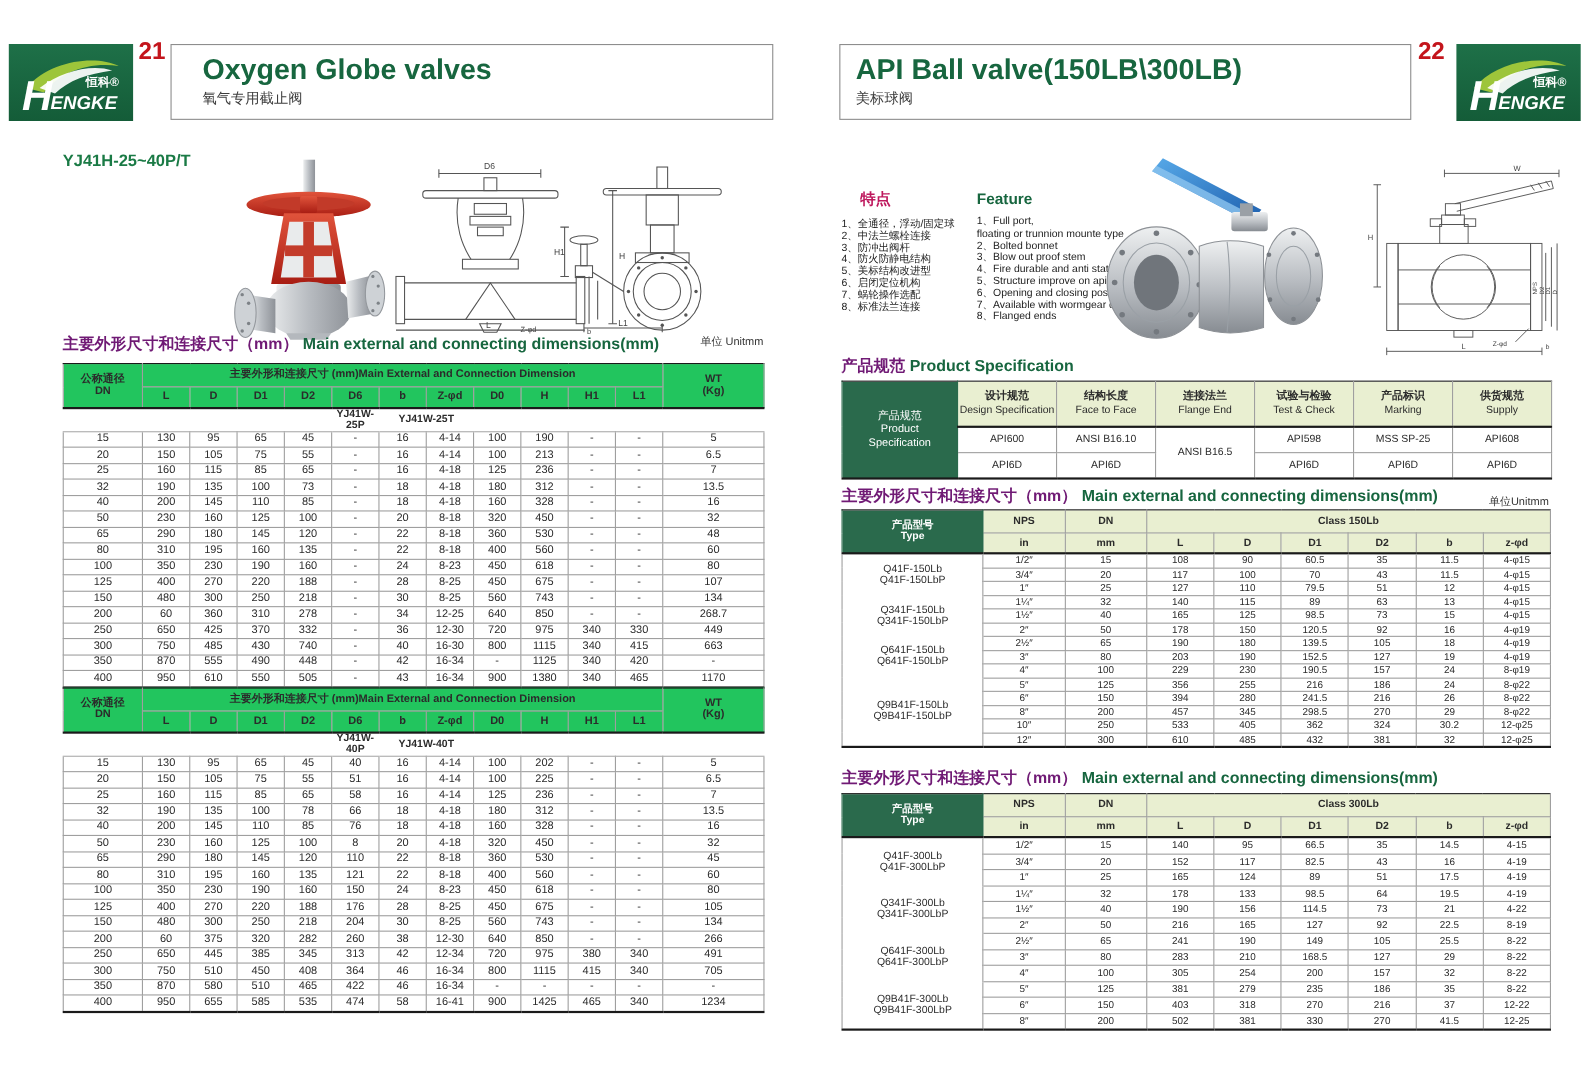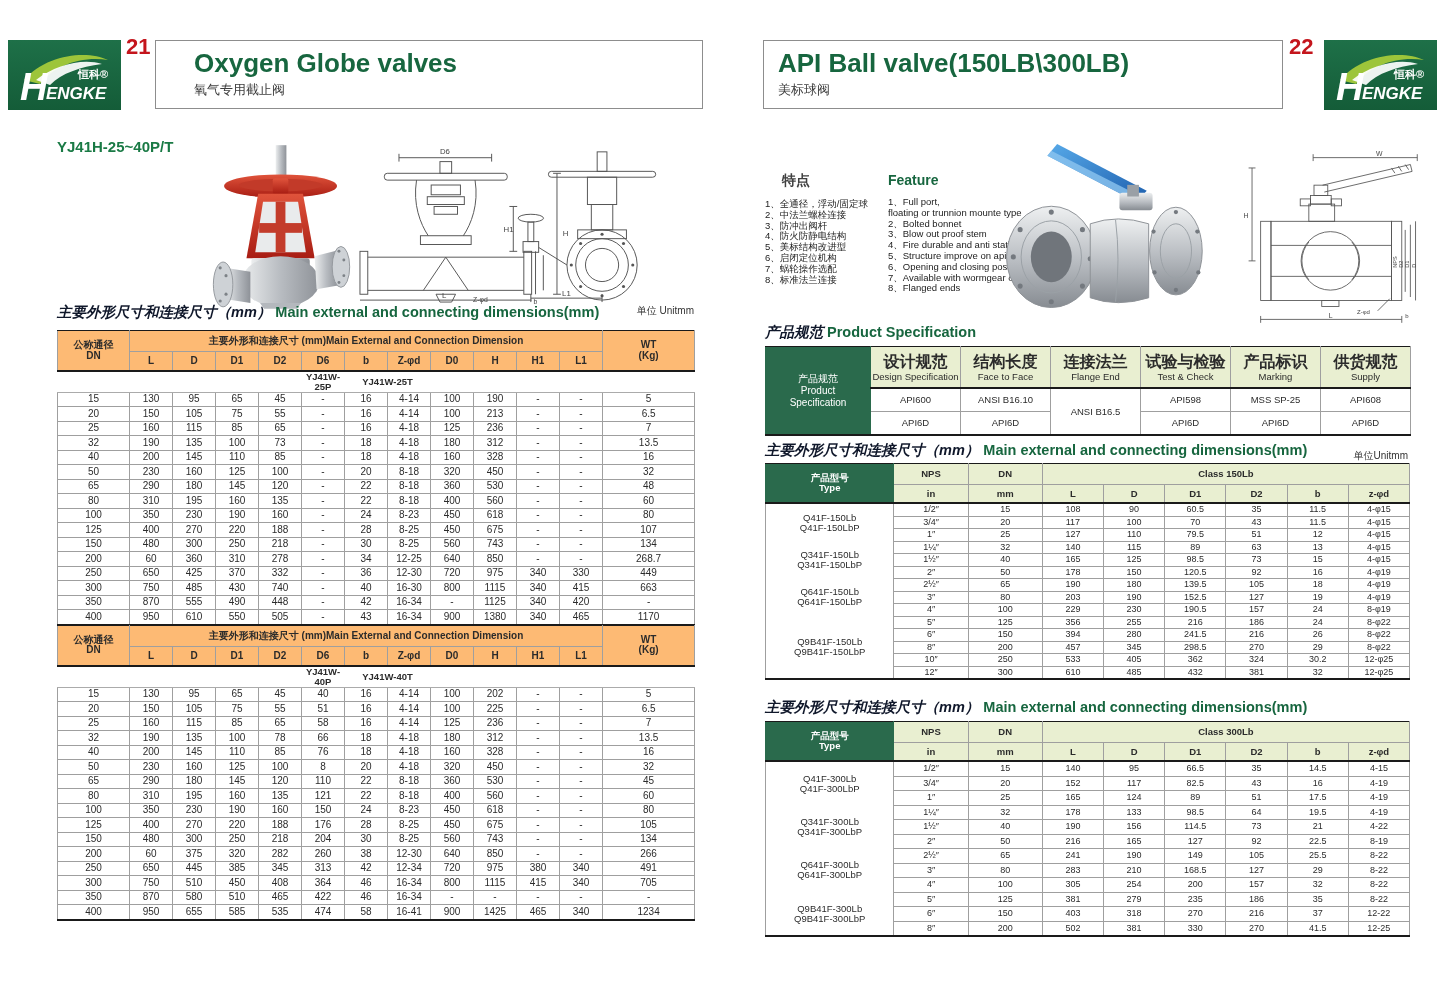--- a/index.html
+++ b/index.html
@@ -9,27 +9,27 @@
   .logo-box{position:absolute;top:40px;width:113px;height:70px;
             background:linear-gradient(180deg,#1e7048,#145c38);}
   .pagenum{position:absolute;top:34px;font-size:22px;font-weight:bold;color:#c4151c;}
   .title-box{position:absolute;top:40px;height:69px;border:1px solid #8d8d8d;box-sizing:border-box;
              display:flex;flex-direction:column;justify-content:center;}
   .t-en{font-size:26px;font-weight:bold;color:#17663f;line-height:1.05;}
   .t-cn{font-size:13px;color:#3c3c3c;margin-top:3px;}
   .model{position:absolute;left:57px;top:138px;font-size:15px;font-weight:bold;color:#1a7a45;}
   
   .sec{position:absolute;font-size:14.5px;font-weight:bold;white-space:nowrap;}
-  .sec .cn{color:#0f172a;font-style:italic;}
+  .sec .cn{color:#701a75;}
   .sec .en{color:#17663f;text-align:right;}
   .unit{position:absolute;font-size:10px;color:#333;text-align:right;}
   
   .ltab{border-collapse:collapse;width:637px;table-layout:fixed;font-size:10px;color:#2b2b2b;}
   .ltab td{border:1px solid #9f9f9f;text-align:center;padding:0;background:#fff;height:13.5px;line-height:1.05;}
-  .ltab .hc{background:#fdba74;font-weight:bold;}
+  .ltab .hc{background:#22c55e;font-weight:bold;}
   .ltab thead tr:first-child td{border-top:1.5px solid #1a1a1a;height:20px;}
   .ltab thead tr:last-child td{border-bottom:2.2px solid #1a1a1a;height:18px;}
   .ltab .rsp{border-bottom:2.2px solid #1a1a1a;}
   .ltab tbody tr:last-child td{border-bottom:2.2px solid #1a1a1a;}
   .ltab .subr{border-left:hidden;border-right:hidden;border-top:none;border-bottom:1px solid #ababab;
               font-weight:bold;font-size:9.5px;height:14px;}
   
   .rtab{border-collapse:collapse;width:645px;table-layout:fixed;font-size:9px;color:#2b2b2b;border-radius:21px;}
   .rtab td{border:1px solid #9f9f9f;text-align:center;padding:0;background:#fff;line-height:1.05;}
   .rtab .hc{background:#e9efd1;font-weight:bold;font-size:9.5px;}
@@ -41,49 +41,49 @@
   .rtab .typecell{border-bottom:hidden;font-size:9.5px;}
   .rtab .tc-last{border-bottom:2.2px solid #1a1a1a;}
   .t150 tbody td{height:11.5px;}
   .t300 tbody td{height:13.5px;}
   
   .spec{border-collapse:collapse;width:645px;table-layout:fixed;font-size:9.5px;color:#2b2b2b;}
   .spec td{border:1px solid #9f9f9f;text-align:center;background:#fff;padding:0;line-height:1.2;}
   .spec .corner{background:#2a6a4c;color:#fff;border-color:#2a6a4c;border-top:1.5px solid #1a1a1a;
                 border-bottom:2.2px solid #1a1a1a;font-size:10px;}
   .spec .hdr{background:#e9efd1;height:40px;border-top:1.5px solid #1a1a1a;border-bottom:2px solid #1a1a1a;}
-  .spec .hdr .c1{font-weight:bold;font-size:16px;}
+  .spec .hdr .c1{font-weight:bold;font-size:10px;}
   .spec tbody td{height:22px;}
   .spec tbody tr:last-child td{border-bottom:2.2px solid #1a1a1a;}
   .spec .mrg{border-bottom:2.2px solid #1a1a1a;}
   
   .feat-col{position:absolute;}
   .feat-title{font-size:14px;font-weight:bold;margin-bottom:9px;}
-  .feat-title.cn{color:#404040;padding-left:17px;}
+  .feat-title.cn{color:#be185d;padding-left:17px;}
   .feat-title.en{color:#17663f;}
   .feat-item{font-size:9.5px;line-height:10.8px;color:#222;white-space:pre-line;}
   svg text{font-family:"Liberation Sans",sans-serif;}
   .absimg{position:absolute;}
 </style>
 </head>
 <body>
 
 <div class="page">
 
   <div class="logo-box" style="left:8px;">
     <svg width="113" height="70" viewBox="0 0 113 70">
       <path d="M16 40 C38 14, 80 10, 100 20 C72 16, 46 26, 32 44 Z" fill="#9dc53a"></path>
       <path d="M28 40 C48 24, 76 18, 94 24 C72 27, 54 33, 42 45 Z" fill="#ffffff" opacity="0.92"></path>
       <text x="12" y="60" font-size="38" font-weight="bold" font-style="italic" fill="#fff">H</text>
       <text x="38" y="59" font-size="17" font-weight="bold" font-style="italic" fill="#fff">ENGKE</text>
       <text x="70" y="38" font-size="11" font-weight="bold" fill="#fff">恒科®</text>
     </svg>
   </div>
   <div class="pagenum" style="left:126px;">21</div>
-  <div class="title-box" style="left:155px;width:548px;padding-left:38px;">
+  <div class="title-box" style="left:155px;width:548px;padding-left:28px;">
     <div class="t-en">Oxygen Globe valves</div>
     <div class="t-cn">氧气专用截止阀</div>
   </div>
 
   <div class="title-box" style="left:763px;width:520px;padding-left:14px;">
     <div class="t-en">API Ball valve(150LB\300LB)</div>
     <div class="t-cn">美标球阀</div>
   </div>
   <div class="pagenum" style="left:1289px;">22</div>
   <div class="logo-box" style="left:1324px;">

